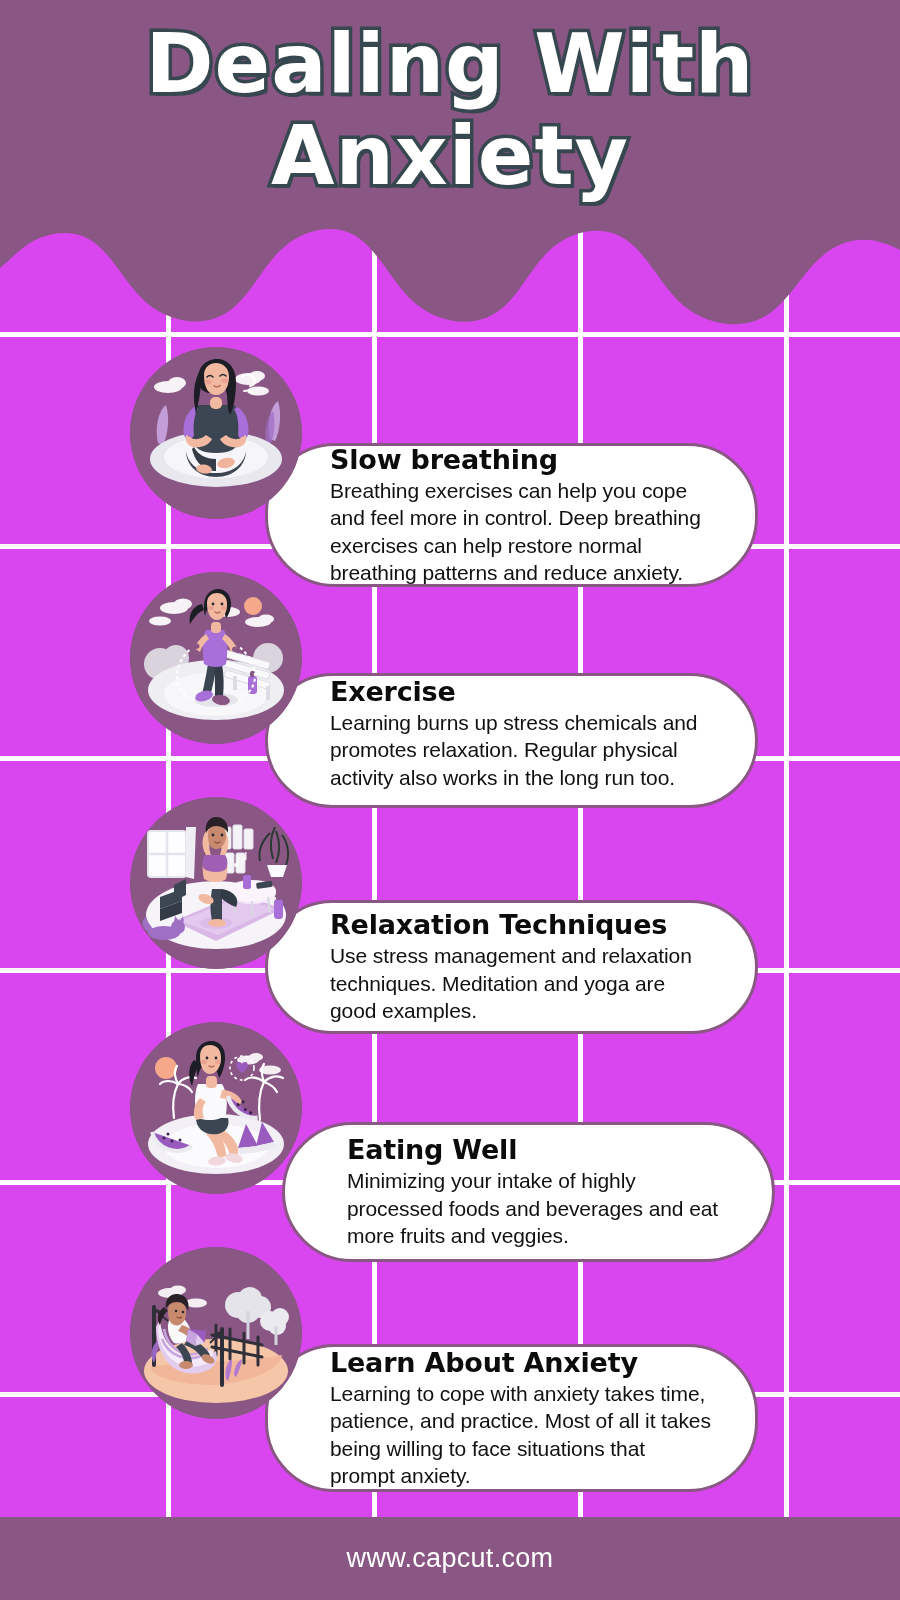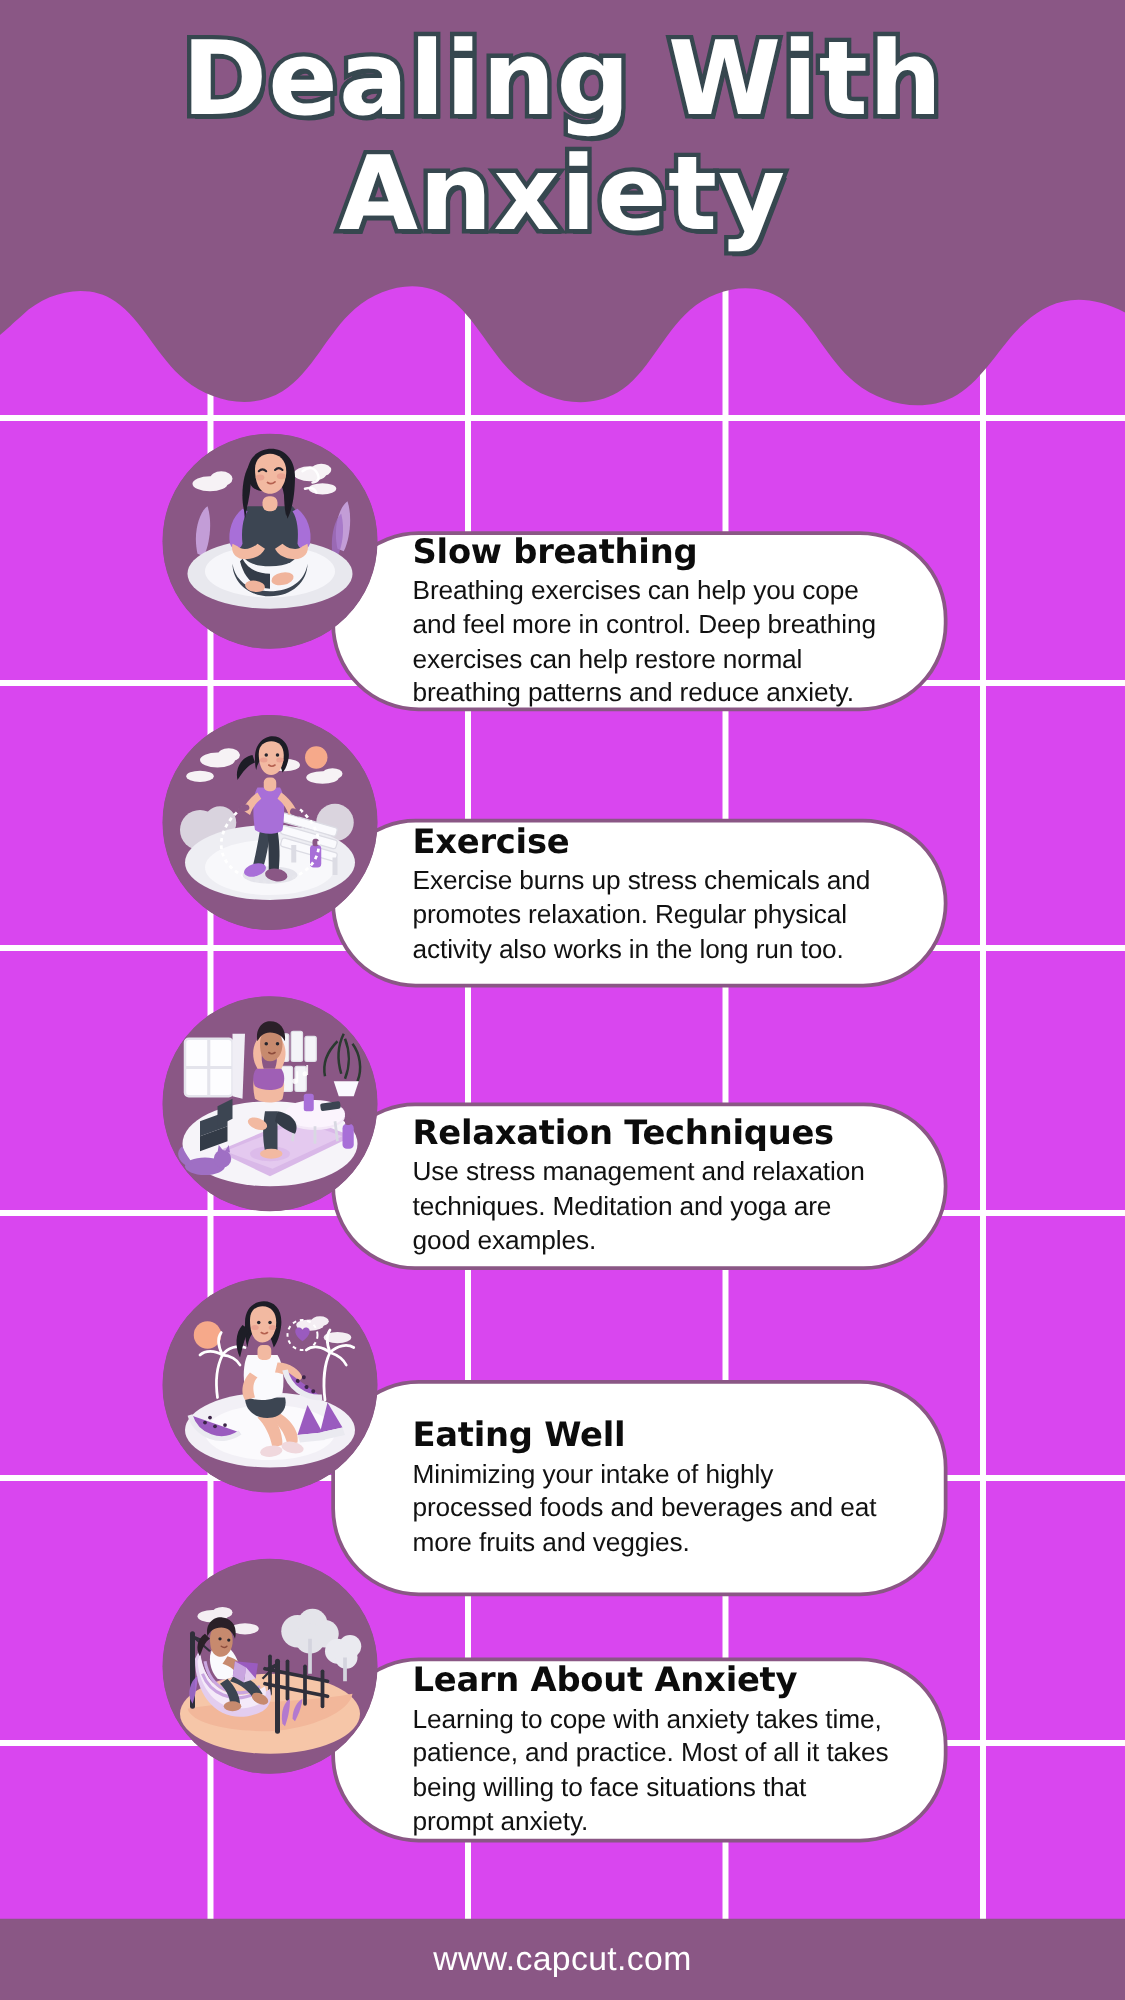--- a/index.html
+++ b/index.html
@@ -104,20 +104,21 @@
   .card {
     position: absolute;
     background: #ffffff;
     border: 3.5px solid #8a5785;
     border-radius: 70px;
     z-index: 2;
     padding: 16px 40px 16px 62px;
     display: flex;
     flex-direction: column;
     justify-content: center;
+    margin-top: 18px;
   }
   .card-title {
     font-family: "DejaVu Sans", sans-serif;
     font-weight: bold;
     font-size: 27px;
     color: #0c0c0c;
     letter-spacing: -0.2px;
     margin-bottom: 2px;
   }
   .card-body {
@@ -133,32 +134,32 @@
   #row-1 .card { left: 265px; top: 78px; width: 493px; height: 144px; }
 
   #row-2 { top: 572px; }
   #row-2 .card { left: 265px; top: 83px; width: 493px; height: 135px;
                  padding-top: 2px; }
 
   #row-3 { top: 797px; }
   #row-3 .card { left: 265px; top: 85px; width: 493px; height: 134px; }
 
   #row-4 { top: 1022px; }
-  #row-4 .card { left: 265px; top: 82px; width: 493px; height: 173px; }
+  #row-4 .card { left: 282px; top: 82px; width: 493px; height: 140px; }
 
   #row-5 { top: 1247px; }
   #row-5 .card { left: 265px; top: 79px; width: 493px; height: 148px; }
 
   
   .footer {
     position: absolute;
     left: 0;
     bottom: 0;
     width: 900px;
-    height: 65px;
+    height: 83px;
     background: #8a5785;
     display: flex;
     align-items: center;
     justify-content: center;
     z-index: 5;
   }
   .footer-text {
     color: #ffffff;
     font-family: "Liberation Sans", sans-serif;
     font-size: 27px;
@@ -329,21 +330,21 @@
           <path d="M77,31 C77,24 82,21 87,21 C93,21 97,25 97,32 C97,41 93,48 87,48 C80,48 77,40 77,31 Z" fill="#f2b9a1"></path>
           <ellipse cx="81" cy="36" rx="3" ry="2" fill="#e79a8b" opacity="0.7"></ellipse>
           <ellipse cx="94" cy="36" rx="3" ry="2" fill="#e79a8b" opacity="0.7"></ellipse>
           <circle cx="83" cy="32" r="1.4" fill="#26262e"></circle>
           <circle cx="92" cy="32" r="1.4" fill="#26262e"></circle>
           <path d="M85,40 q2.5,2 5,0" stroke="#b4604f" stroke-width="1.3" fill="none" stroke-linecap="round"></path>
         </svg>
       </div>
       <div class="card">
         <div class="card-title">Exercise</div>
-        <div class="card-body">Exercise burns up stress chemicals and promotes relaxation. Regular physical activity also works in the long run too.</div>
+        <div class="card-body">Learning burns up stress chemicals and promotes relaxation. Regular physical activity also works in the long run too.</div>
       </div>
     </div>
 
     <div class="row" id="row-3">
       <div class="circle">
         <svg viewBox="0 0 172 172">
           <circle cx="86" cy="86" r="86" fill="#8a5785"></circle>
 
           <rect x="18" y="34" width="38" height="46" rx="3" fill="#fdfdff"></rect>
           <rect x="18" y="34" width="38" height="46" rx="3" fill="none" stroke="#e4e4ec" stroke-width="2"></rect>

